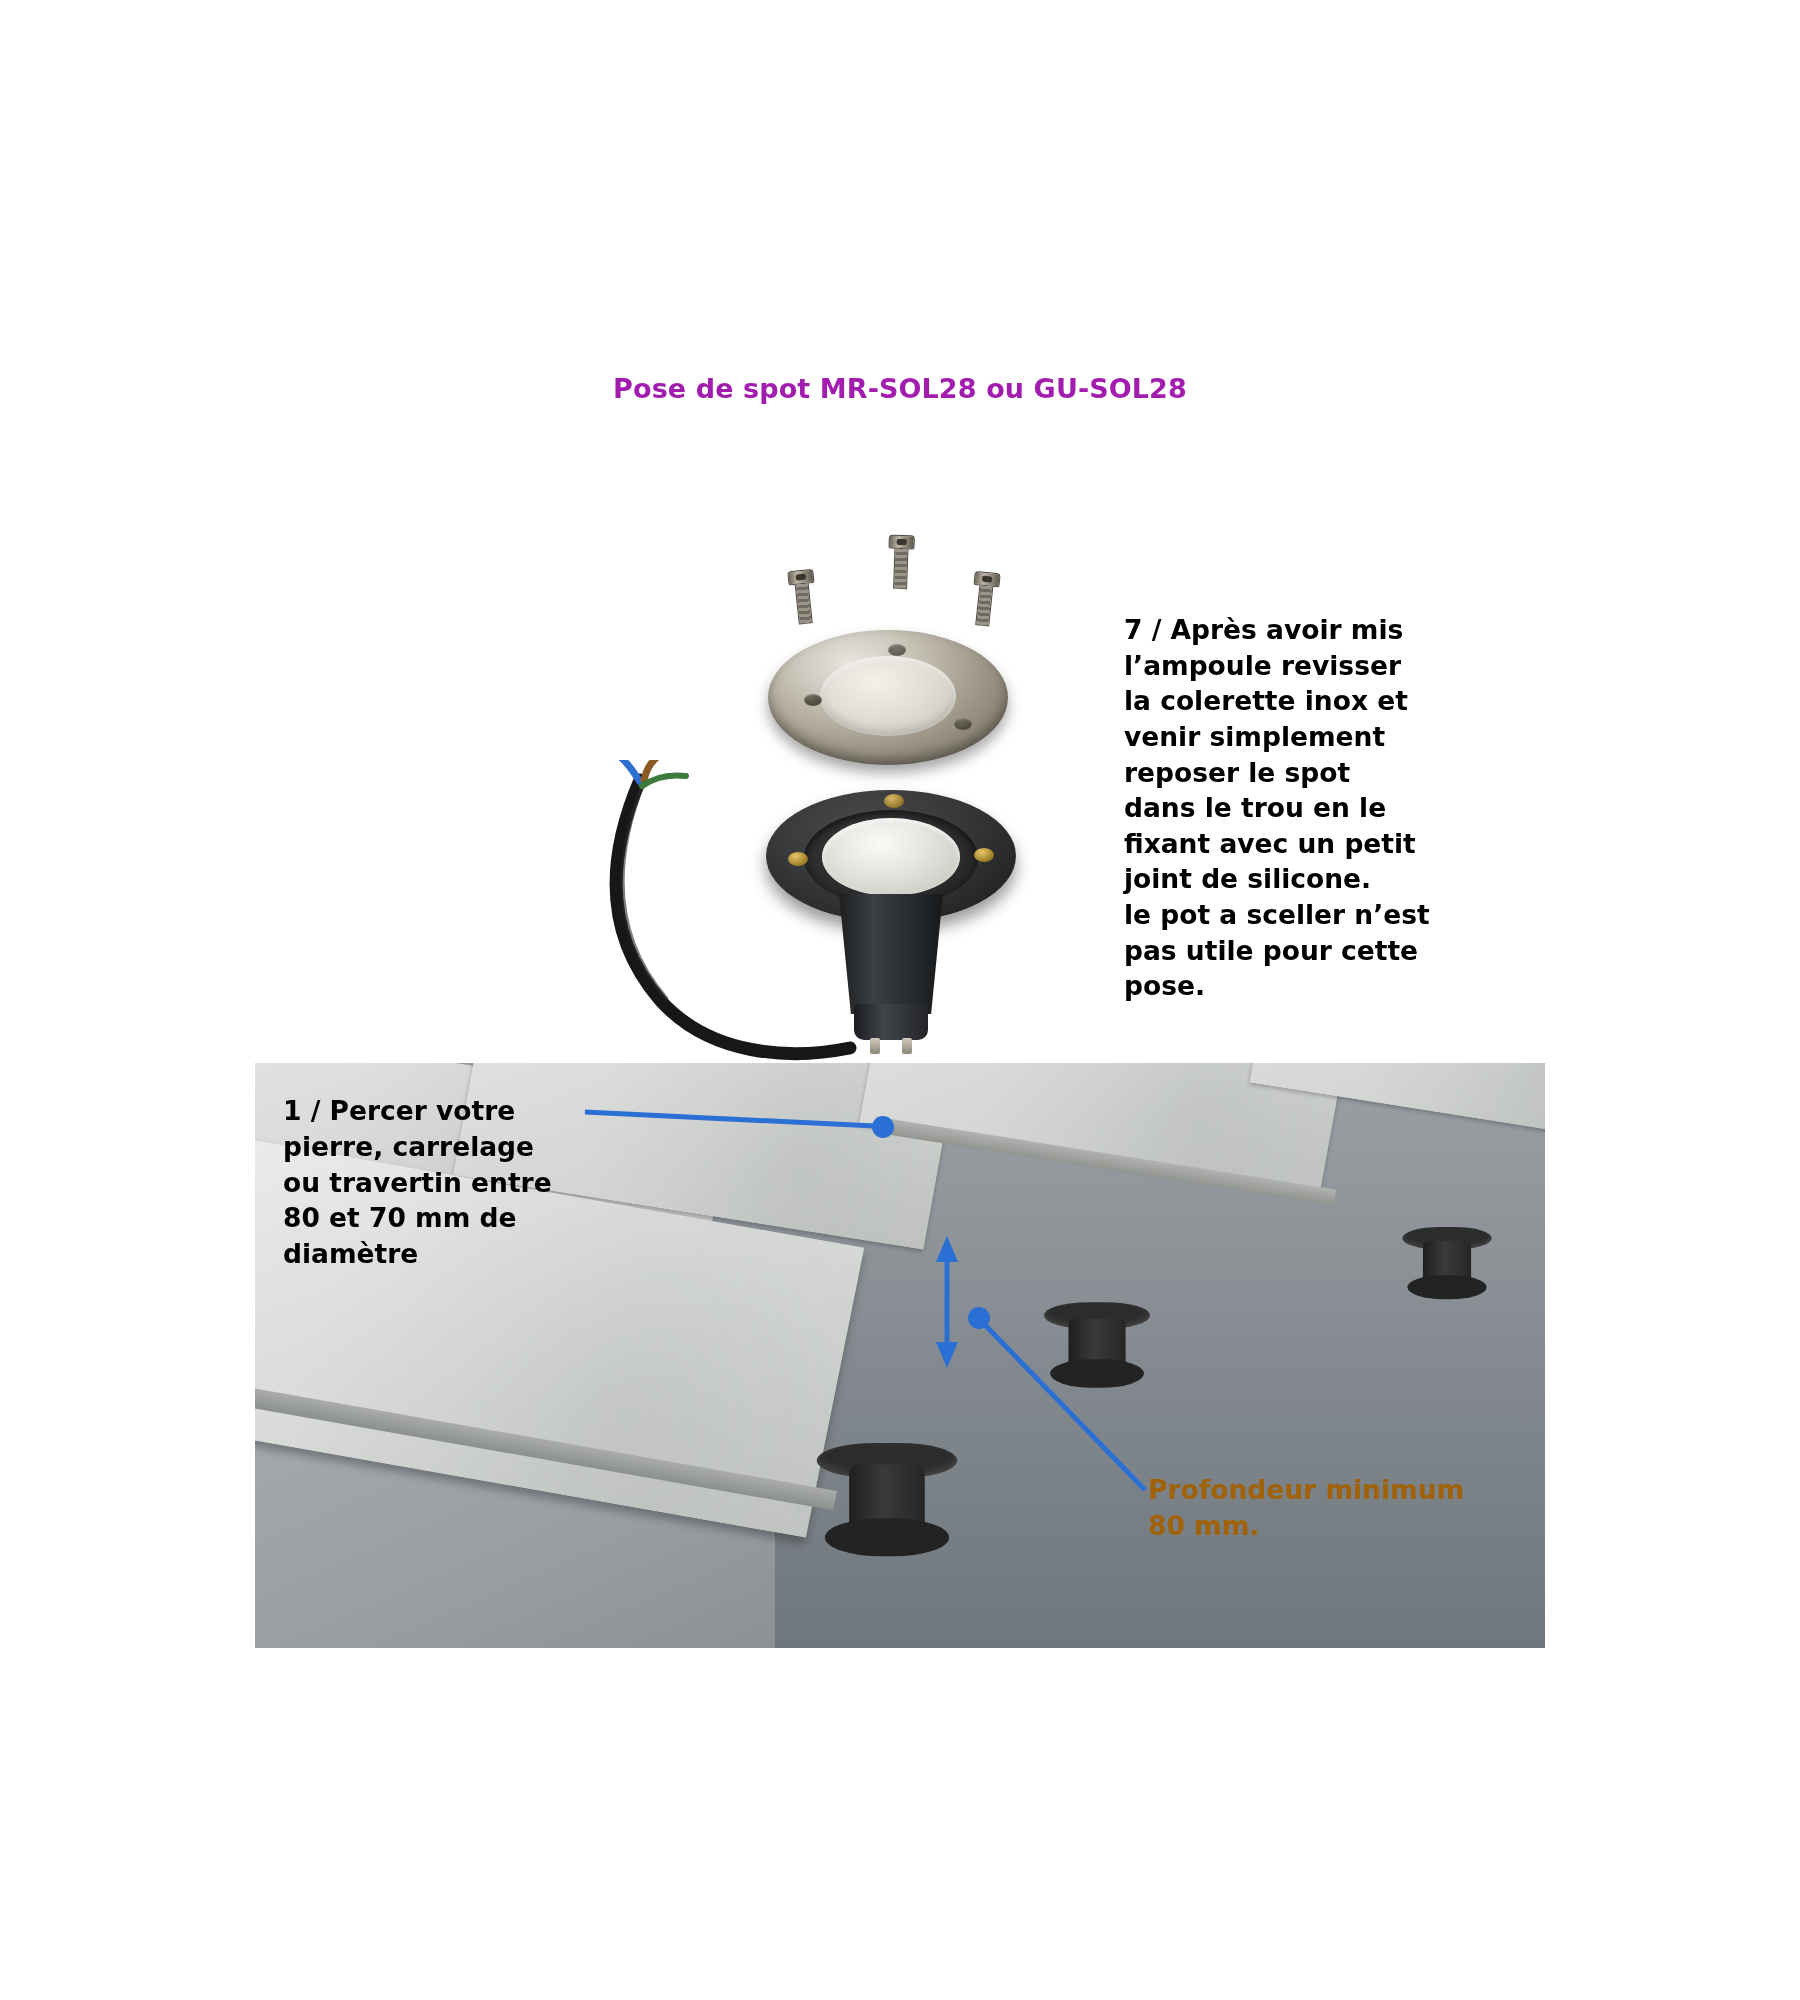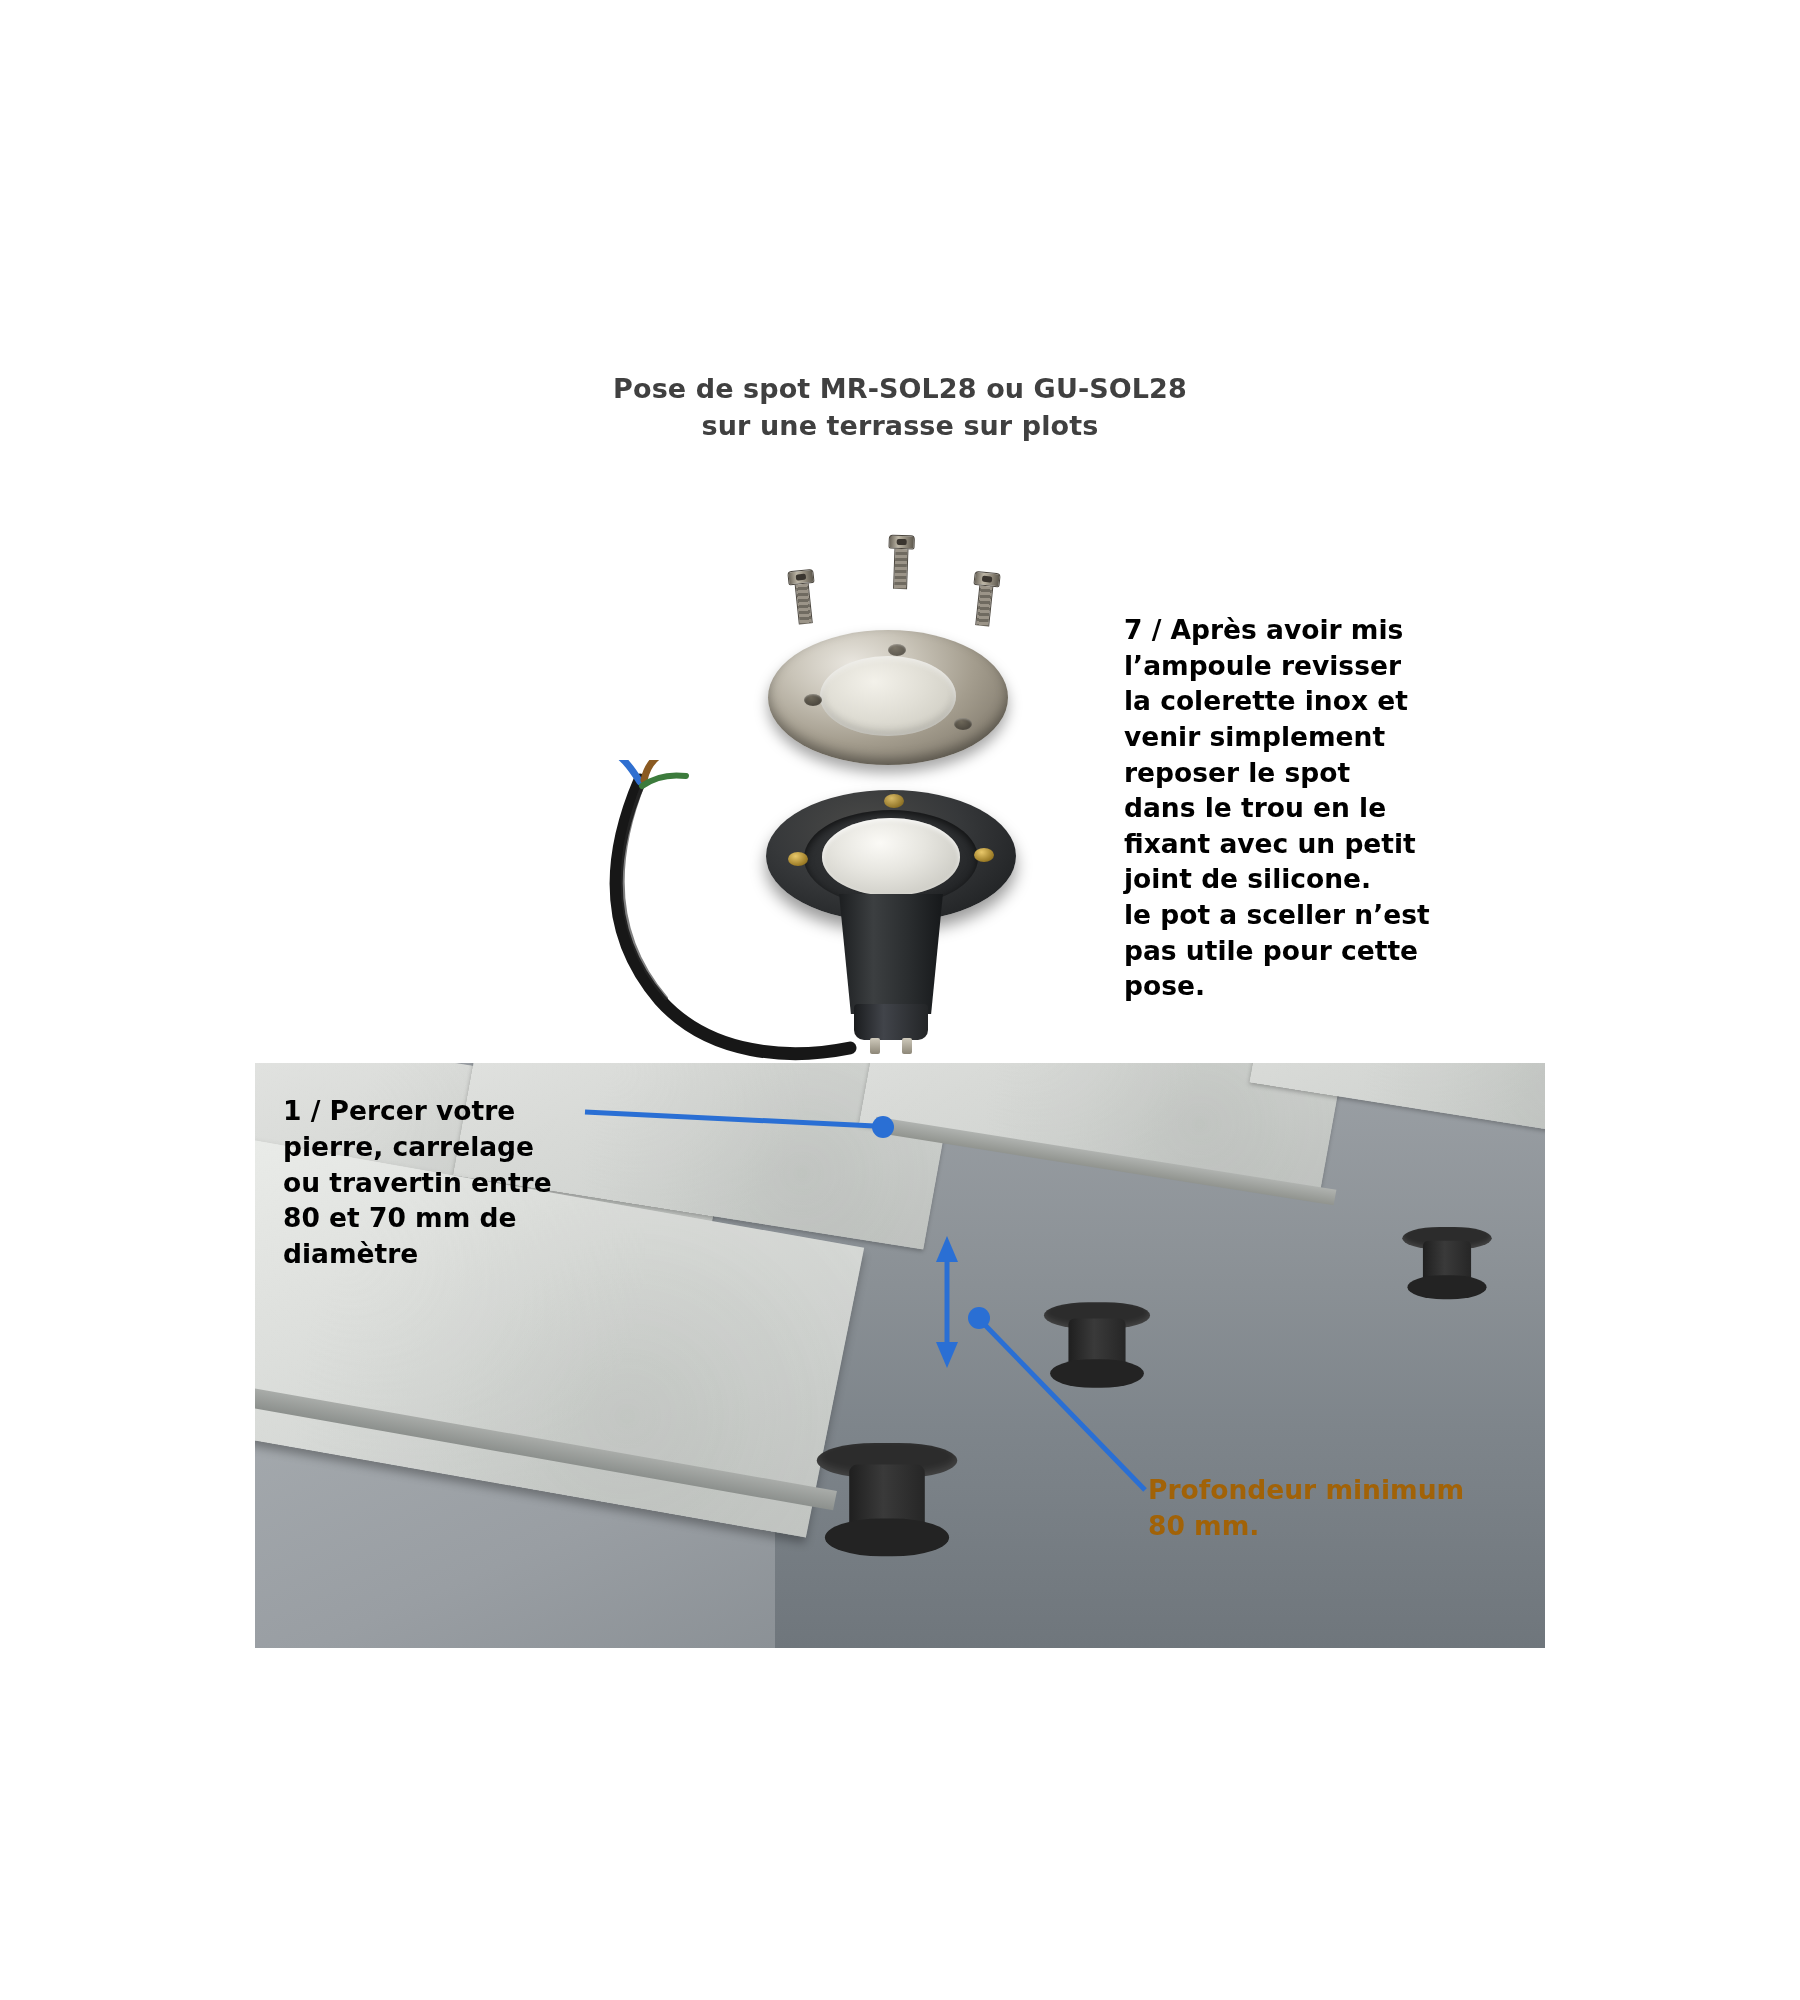--- a/index.html
+++ b/index.html
@@ -26,21 +26,21 @@
   
   .title-block {
     position: absolute;
     left: 480px;
     top: 370px;
     width: 840px;
     text-align: center;
     font-weight: bold;
     font-size: 27px;
     line-height: 1.38;
-    color: #404040;
+    color: #a21caf;
     letter-spacing: 0.1px;
   }
 
   
   .step2-text {
     position: absolute;
     left: 1124px;
     top: 612px;
     width: 420px;
     font-weight: bold;
@@ -342,21 +342,20 @@
     width: 1800px; height: 2000px;
   }
 </style>
 </head>
 <body>
 
 <div id="stage">
 
   <div class="title-block">
     <div>Pose de spot MR-SOL28 ou GU-SOL28</div>
-    <div>sur une terrasse sur plots</div>
   </div>
 
   <div class="photo">
     <div class="sky"></div>
     <div class="ground-left"></div>
 
     <div class="tile tile-a"></div>
     <div class="tile tile-b"></div>
     <div class="tile tile-c"></div>
     <div class="tile-c-edge"></div>

